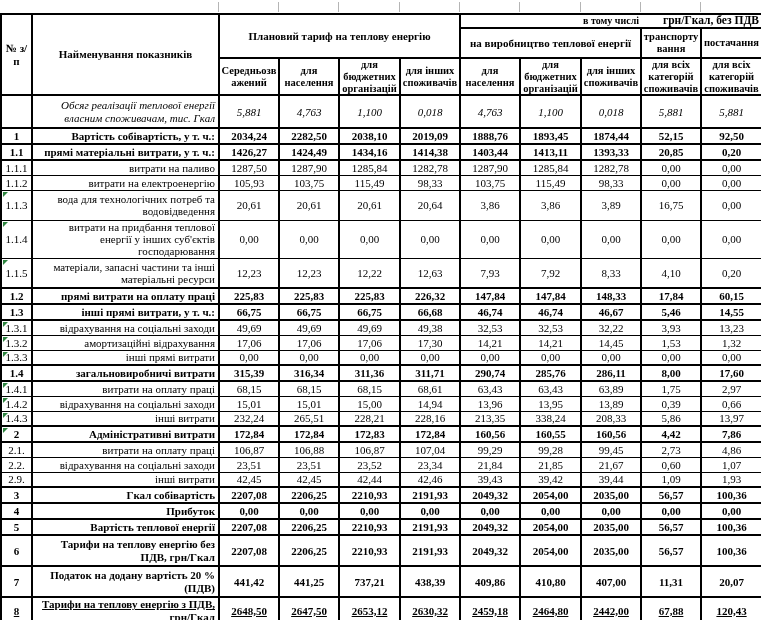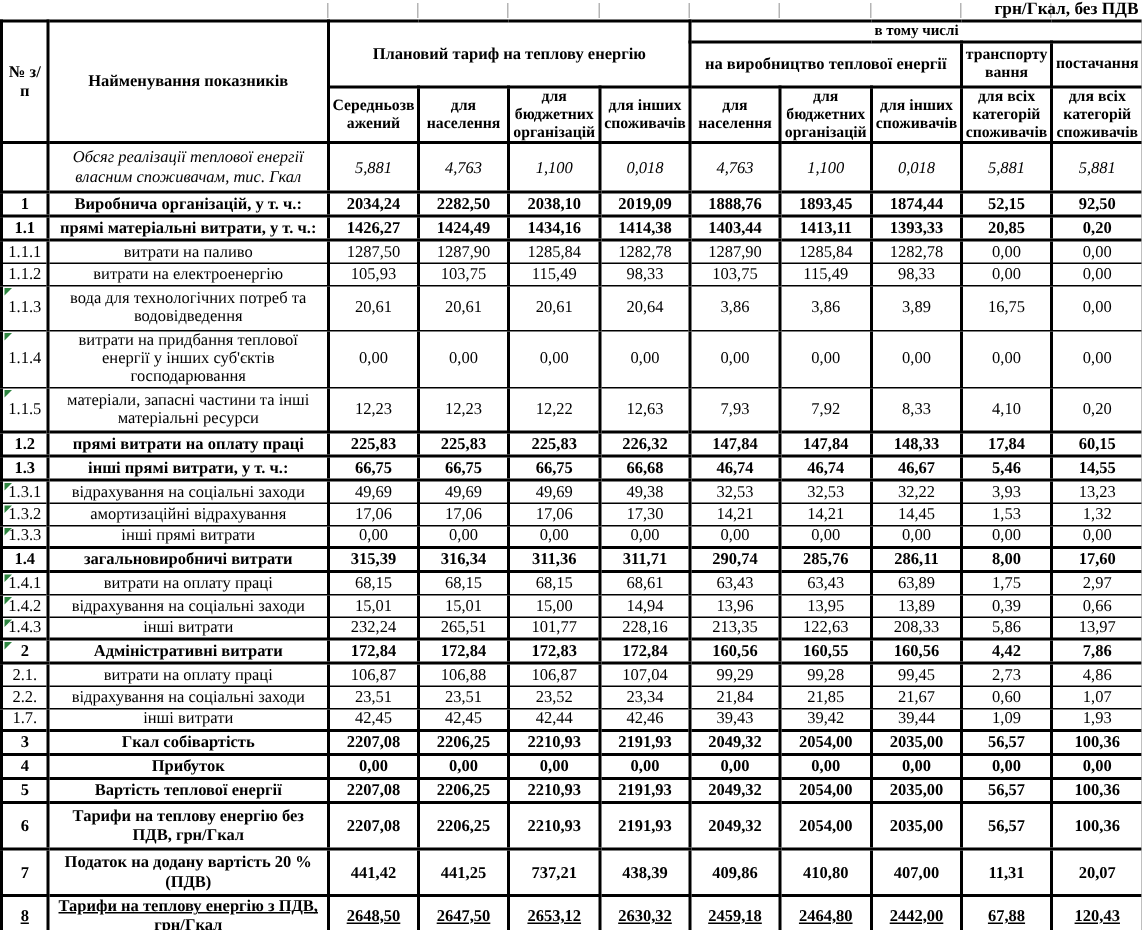--- a/index.html
+++ b/index.html
@@ -2,37 +2,37 @@
 <html><head>
 <meta charset="utf-8">
 <style>
   * { box-sizing: border-box; margin: 0; padding: 0; }
   html, body { width: 761px; height: 620px; overflow: hidden; background: #fff; }
   body { font-family: "Liberation Serif", serif; color: #000; }
   .sheet { position: relative; width: 761px; height: 620px; }
 
   
   .units-strip { position: relative; height: 13px; width: 761px; }
-  .units-note { position: absolute; right: 2px; top: 0; font-size: 11.5px; font-weight: bold; line-height: 13px; }
+  .units-note { position: absolute; right: 2px; top: 14px; font-size: 11.5px; font-weight: bold; line-height: 13px; }
   .tick { position: absolute; top: 2px; width: 0; height: 10px; border-left: 1px solid #b5b5b5; }
 
   
   table { border-collapse: collapse; table-layout: fixed; width: 761px; border: 2px solid #000; }
   td { border: 1px solid #000; border-left-width: 2px; font-size: 11px; line-height: 1.12;
        text-align: center; vertical-align: middle; padding: 0 1px; overflow: hidden; }
 
   thead td { border-width: 2px; font-weight: bold; font-size: 10.5px; overflow-wrap: anywhere; }
   thead .hdr-main { font-size: 11px; }
   thead .hdr-incl { font-size: 10px; }
   thead tr:nth-child(1) { height: 14px; }
   thead tr:nth-child(2) { height: 30px; }
   thead tr:nth-child(3) { height: 29px; }
 
   tbody tr { height: 15px; }
-  tbody td.label { text-align: center; padding: 0 3px; }
+  tbody td.label { text-align: right; padding: 0 3px; }
   tbody td.num { position: relative; }
   td.marker::before { content: ""; position: absolute; top: 1px; left: 1px; width: 0; height: 0;
        border-top: 5px solid #2e8540; border-right: 5px solid transparent; }
 
   tr.bold, tr.bold_underline { height: 16px; }
   tr.bold > td, tr.bold_underline > td { font-weight: bold; border-top-width: 2px; border-bottom-width: 2px; }
   tr.italic > td { font-style: italic; border-bottom-width: 2px; }
   tr.bold_underline > td { text-decoration: underline; }
 
   tbody tr:nth-child(1) { height: 33px; }
@@ -105,21 +105,21 @@
           <td class="val">1,100</td>
           <td class="val">0,018</td>
           <td class="val">4,763</td>
           <td class="val">1,100</td>
           <td class="val">0,018</td>
           <td class="val">5,881</td>
           <td class="val">5,881</td>
         </tr>
         <tr class="bold">
           <td class="num">1</td>
-          <td class="label">Виробнича організацій, у т. ч.:</td>
+          <td class="label">Вартість собівартість, у т. ч.:</td>
           <td class="val">2034,24</td>
           <td class="val">2282,50</td>
           <td class="val">2038,10</td>
           <td class="val">2019,09</td>
           <td class="val">1888,76</td>
           <td class="val">1893,45</td>
           <td class="val">1874,44</td>
           <td class="val">52,15</td>
           <td class="val">92,50</td>
         </tr>
@@ -303,24 +303,24 @@
           <td class="val">13,95</td>
           <td class="val">13,89</td>
           <td class="val">0,39</td>
           <td class="val">0,66</td>
         </tr>
         <tr class="normal">
           <td class="num marker">1.4.3</td>
           <td class="label">інші витрати</td>
           <td class="val">232,24</td>
           <td class="val">265,51</td>
-          <td class="val">101,77</td>
+          <td class="val">228,21</td>
           <td class="val">228,16</td>
           <td class="val">213,35</td>
-          <td class="val">122,63</td>
+          <td class="val">338,24</td>
           <td class="val">208,33</td>
           <td class="val">5,86</td>
           <td class="val">13,97</td>
         </tr>
         <tr class="bold">
           <td class="num marker">2</td>
           <td class="label">Адміністративні витрати</td>
           <td class="val">172,84</td>
           <td class="val">172,84</td>
           <td class="val">172,83</td>
@@ -351,21 +351,21 @@
           <td class="val">23,51</td>
           <td class="val">23,52</td>
           <td class="val">23,34</td>
           <td class="val">21,84</td>
           <td class="val">21,85</td>
           <td class="val">21,67</td>
           <td class="val">0,60</td>
           <td class="val">1,07</td>
         </tr>
         <tr class="normal">
-          <td class="num">1.7.</td>
+          <td class="num">2.9.</td>
           <td class="label">інші витрати</td>
           <td class="val">42,45</td>
           <td class="val">42,45</td>
           <td class="val">42,44</td>
           <td class="val">42,46</td>
           <td class="val">39,43</td>
           <td class="val">39,42</td>
           <td class="val">39,44</td>
           <td class="val">1,09</td>
           <td class="val">1,93</td>

